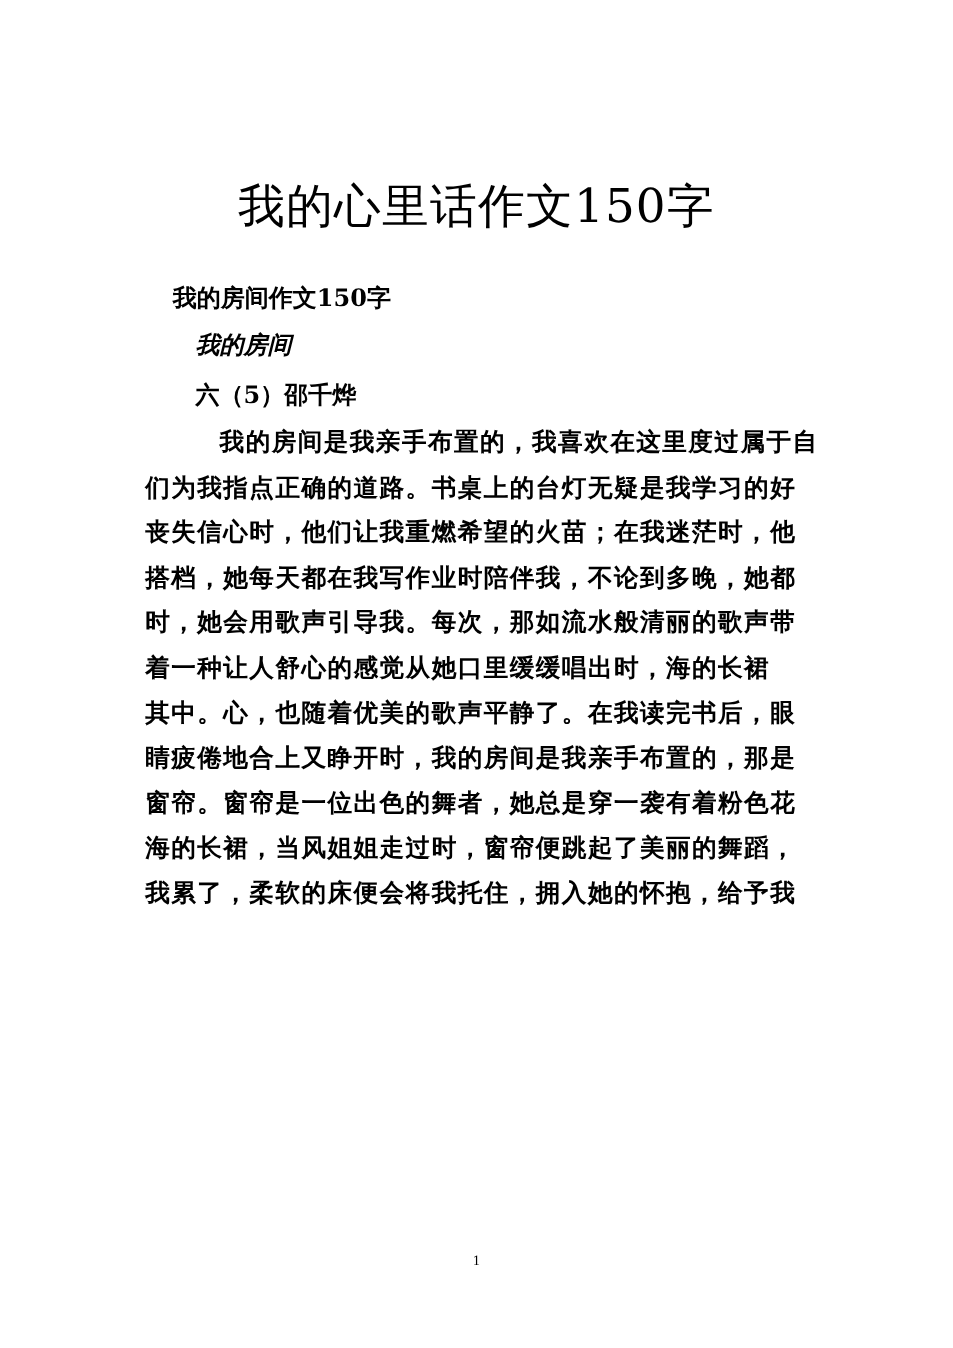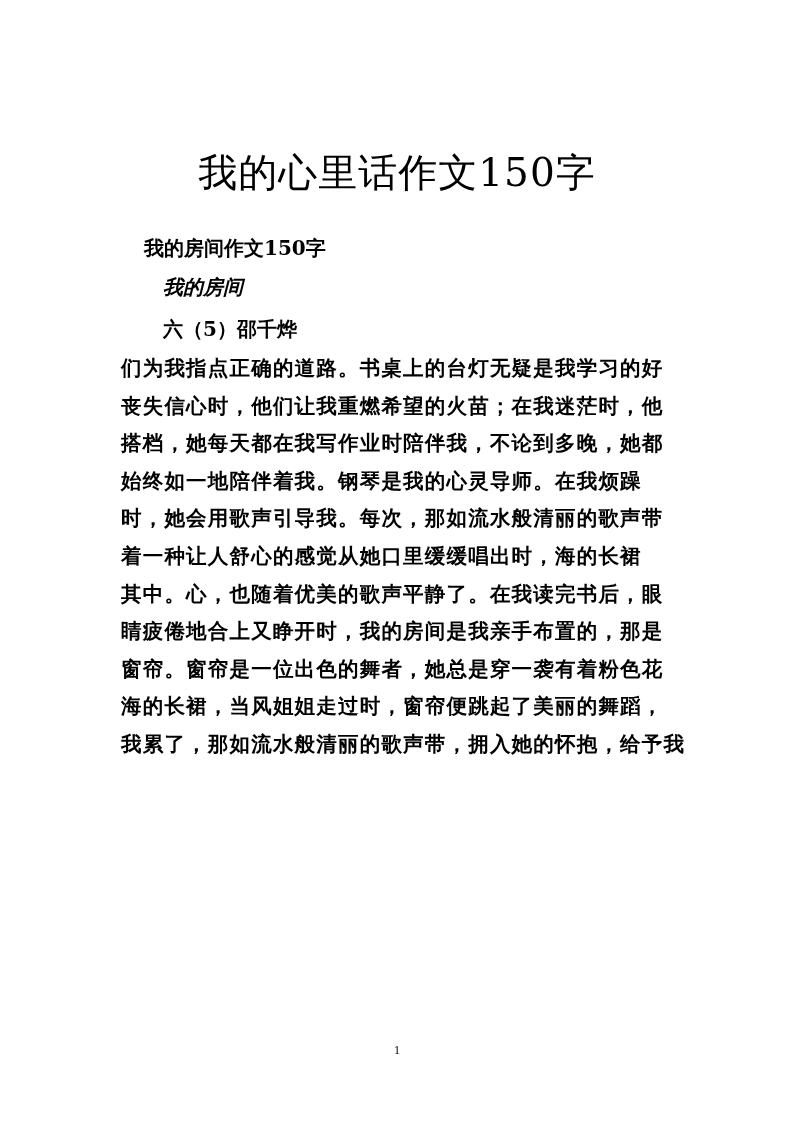--- a/index.html
+++ b/index.html
@@ -75,28 +75,28 @@
 
   <h1 class="doc-title">我的心里话作文150字</h1>
 
   <div class="line" style="left:132px; top:235px;margin-left:12px;">我的房间作文150字</div>
 
   <div class="line" style="left:163px; top:274px;font-style:italic;">我的房间</div>
 
   <div class="line" style="left:163px; top:316px;">六（5）邵千烨</div>
 
   <div class="body-block">
+    <div class="body-line indent">我的房间是我亲手布置的，我喜欢在这里度过属于自</div>
     <div class="body-line">们为我指点正确的道路。书桌上的台灯无疑是我学习的好</div>
     <div class="body-line">丧失信心时，他们让我重燃希望的火苗；在我迷茫时，他</div>
     <div class="body-line">搭档，她每天都在我写作业时陪伴我，不论到多晚，她都</div>
-    <div class="body-line">始终如一地陪伴着我。钢琴是我的心灵导师。在我烦躁</div>
     <div class="body-line">时，她会用歌声引导我。每次，那如流水般清丽的歌声带</div>
     <div class="body-line">着一种让人舒心的感觉从她口里缓缓唱出时，海的长裙</div>
     <div class="body-line">其中。心，也随着优美的歌声平静了。在我读完书后，眼</div>
     <div class="body-line">睛疲倦地合上又睁开时，我的房间是我亲手布置的，那是</div>
     <div class="body-line">窗帘。窗帘是一位出色的舞者，她总是穿一袭有着粉色花</div>
     <div class="body-line">海的长裙，当风姐姐走过时，窗帘便跳起了美丽的舞蹈，</div>
-    <div class="body-line">我累了，那如流水般清丽的歌声带，拥入她的怀抱，给予我</div>
+    <div class="body-line">我累了，柔软的床便会将我托住，拥入她的怀抱，给予我</div>
   </div>
 
   <div class="page-number">1</div>
 
 </div>
 
 </body></html>

